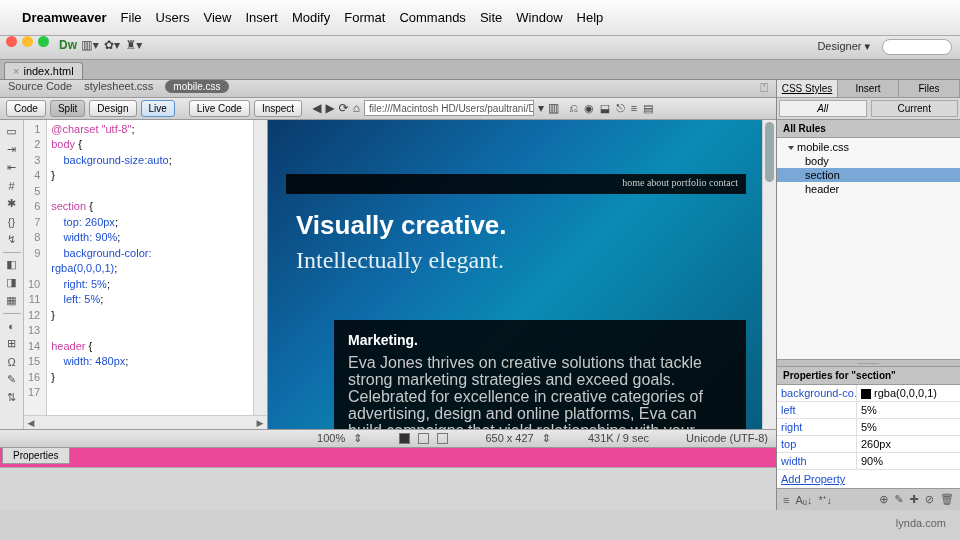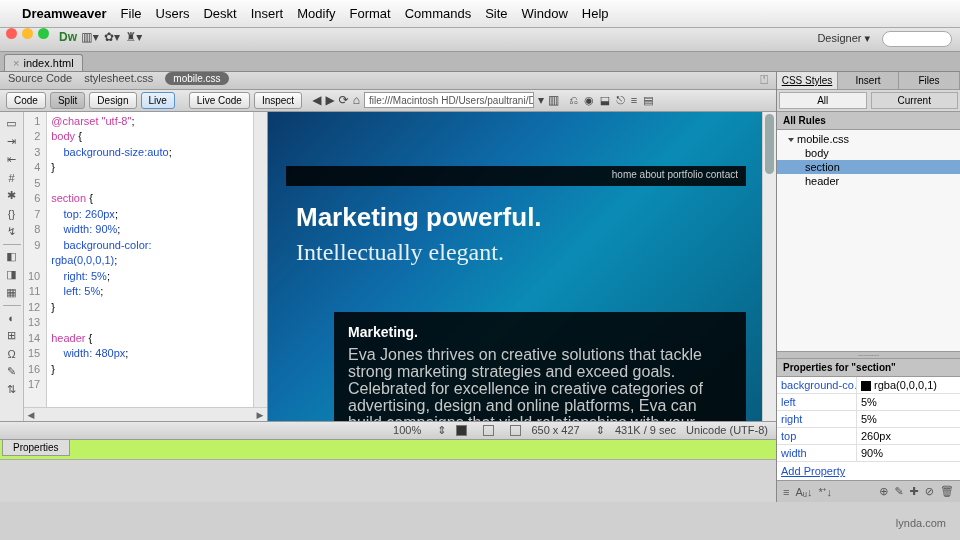--- a/index.html
+++ b/index.html
@@ -1,17 +1,17 @@
 <!DOCTYPE html>
 <html><head>
 <meta charset="utf-8">
 <style>
 *{margin:0;padding:0;box-sizing:border-box;font-family:"Lucida Grande",Arial,sans-serif;font-size:11px;}
 body{background:#d0d0d0;width:960px;height:540px;overflow:hidden;position:relative;}
-.menubar{height:28px;background:linear-gradient(#fdfdfd,#e5e5e5);display:flex;align-items:center;padding:0 8px;gap:14px;border-bottom:1px solid #aaa;}
+.menubar{height:36px;background:linear-gradient(#fdfdfd,#e5e5e5);display:flex;align-items:center;padding:0 8px;gap:14px;border-bottom:1px solid #aaa;}
 .menubar span{font-size:13px;}
 .menubar .apple{font-size:14px;}
 .menubar .appname{font-weight:bold;}
 .toolbar{height:24px;background:linear-gradient(#e8e8e8,#cfcfcf);display:flex;align-items:flex-start;padding:0 6px;gap:0;border-bottom:1px solid #999;position:relative;}
 .traffic{display:flex;gap:5px;margin-right:8px;}
 .traffic div{width:11px;height:11px;border-radius:50%;}
 .tred{background:#ff5f57;}
 .tyel{background:#febc2e;}
 .tgrn{background:#28c840;}
 .tb-ico{width:22px;height:18px;display:flex;align-items:center;justify-content:center;color:#444;font-size:12px;border:1px solid transparent;border-radius:3px;}
@@ -48,40 +48,40 @@
 .code-scroll{position:absolute;right:0;top:0;bottom:14px;width:14px;background:#eaeaea;border-left:1px solid #ccc;}
 .code-hscroll{position:absolute;left:0;right:0;bottom:0;height:14px;background:#eaeaea;border-top:1px solid #ccc;display:flex;}
 .code-hscroll .arrow{width:14px;text-align:center;color:#666;font-size:9px;line-height:14px;}
 .code-hscroll .track{flex:1;}
 .preview{flex:1;background:linear-gradient(135deg,#0a3a6b 0%,#0e6ba8 35%,#0a8bb5 55%,#075b7d 100%);position:relative;overflow:hidden;}
 .pv-scroll{position:absolute;right:0;top:0;bottom:0;width:14px;background:#eaeaea;border-left:1px solid #ccc;}
 .pv-scroll .thumb{background:#9aa;height:60px;margin:2px;border-radius:6px;}
 .logo{position:absolute;top:8px;left:28px;color:#fff;}
 .logo .script{font-family:"Brush Script MT",cursive;font-size:24px;}
 .logo .design{font-size:36px;letter-spacing:2px;color:#bcd1e0;font-weight:300;margin-top:-12px;}
-.nav{position:absolute;top:54px;left:18px;right:30px;height:20px;background:rgba(0,0,0,0.85);color:#ccc;text-align:right;padding:3px 8px;font-size:10px;}
+.nav{position:absolute;top:54px;left:18px;right:30px;height:20px;background:rgba(0,0,0,0.85);color:#ccc;text-align:right;padding:3px 8px;font-size:10px;font-family:Liberation Serif, serif;}
 .tagline{position:absolute;top:90px;left:28px;color:#fff;}
 .tagline .h{font-size:26px;font-weight:bold;}
 .tagline .sub{font-family:"Brush Script MT",cursive;font-size:24px;margin-top:6px;color:#e6f0f6;}
 .content-block{position:absolute;top:200px;left:66px;right:30px;background:rgba(0,0,0,0.85);color:#ddd;padding:12px 14px;}
 .content-block h3{color:#fff;font-size:14px;margin-bottom:6px;}
 .content-block p{font-size:16px;line-height:17px;margin-bottom:26px;color:#c8c8c8;}
 .status-row{height:20px;background:linear-gradient(#e8e8e8,#cfcfcf);border-top:1px solid #999;display:flex;align-items:center;justify-content:flex-end;padding:0 8px;gap:10px;font-size:10px;color:#444;}
-.status-row .seg{display:flex;align-items:center;gap:16px;}
+.status-row .seg{display:flex;align-items:center;gap:8px;margin-left:27px;}
 .status-row .box{width:11px;height:11px;border:1px solid #777;}
-.prop-panel{height:22px;background:#bef264;border-top:1px solid #999;}
+.prop-panel{height:22px;background:#ec4899;border-top:1px solid #999;}
 .prop-panel .tab{display:inline-block;background:#ddd;border:1px solid #999;border-top:none;padding:2px 10px;font-size:10px;margin-left:2px;}
 .prop-body{height:48px;background:#d6d6d6;border-top:1px solid #aaa;}
 .right-panel{width:184px;background:#d0d0d0;border-left:1px solid #888;display:flex;flex-direction:column;}
 .rp-tabs{display:flex;border-bottom:1px solid #999;background:#c0c0c0;}
 .rp-tabs div{flex:1;text-align:center;padding:3px 0;font-size:10px;border-right:1px solid #999;}
 .rp-tabs .act{background:#e4e4e4;text-decoration:underline;}
 .rp-sub{display:flex;border-bottom:1px solid #999;background:#d8d8d8;}
 .rp-sub div{flex:1;text-align:center;padding:2px 0;font-size:10px;border:1px solid #aaa;margin:2px;}
-.rp-sub .act{background:#f0f0f0;}
+.rp-sub .act{background:#f0f0f0;font-style:italic;}
 .rp-head{background:#c4c4c4;padding:3px 6px;font-size:10px;font-weight:bold;border-bottom:1px solid #999;}
 .rules{flex:1;background:#f7f7f7;font-size:10px;padding:2px 0;overflow:auto;}
 .rules .node{padding:1px 0 1px 12px;}
 .rules .node.i1{padding-left:28px;}
 .rules .node.sel{background:#7aa8d6;color:#000;}
 .rules .tri{display:inline-block;width:0;height:0;border-left:4px solid #444;border-top:3px solid transparent;border-bottom:3px solid transparent;margin-right:4px;transform:rotate(90deg)}
 .rp-divider{height:8px;background:#c0c0c0;border-top:1px solid #999;border-bottom:1px solid #999;position:relative;}
 .rp-divider::after{content:"┄┄┄┄┄";position:absolute;left:50%;transform:translateX(-50%);font-size:7px;color:#888;}
 .rp-props-head{background:#c4c4c4;padding:3px 6px;font-size:10px;font-weight:bold;border-bottom:1px solid #999;}
 .propgrid{background:#fff;font-size:10px;}
@@ -95,21 +95,21 @@
 .mi{font-size:12px;color:#444;}
 </style>
 </head>
 <body>
 
 <div class="menubar">
   <span class="apple"></span>
   <span class="appname">Dreamweaver</span>
   <span>File</span>
   <span>Users</span>
-  <span>Deskt</span>
+  <span>View</span>
   <span>Insert</span>
   <span>Modify</span>
   <span>Format</span>
   <span>Commands</span>
   <span>Site</span>
   <span>Window</span>
   <span>Help</span>
 </div>
 
 <div class="toolbar">
@@ -210,21 +210,21 @@
         <div class="code-scroll"></div>
         <div class="code-hscroll">
             <div class="arrow">◀</div>
             <div class="track"></div>
             <div class="arrow">▶</div>
           </div>
       </div>
       <div class="preview">
         <div class="nav">home about portfolio contact</div>
         <div class="tagline">
-          <div class="h">Marketing powerful.</div>
+          <div class="h">Visually creative.</div>
           <div class="sub">Intellectually elegant.</div>
         </div>
         <div class="content-block">
           <h3>Marketing.</h3>
           <p>Eva Jones thrives on creative solutions that tackle strong marketing strategies and exceed goals. Celebrated for excellence in creative categories of advertising, design and online platforms, Eva can build campaigns that yield relationships with your audience.</p>
           <h3>Branding.</h3>
 
         </div>
         <div class="pv-scroll">
             <div class="thumb"></div>

